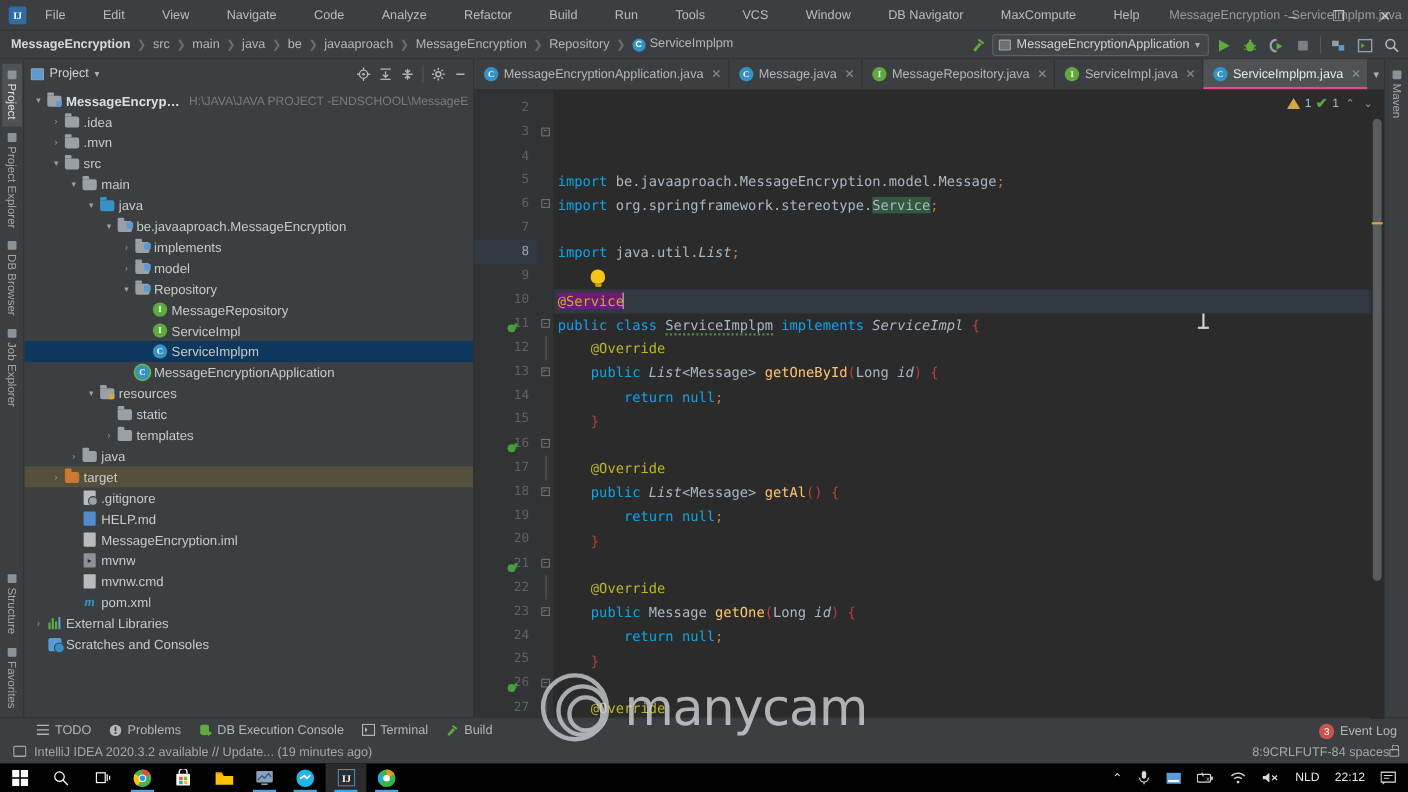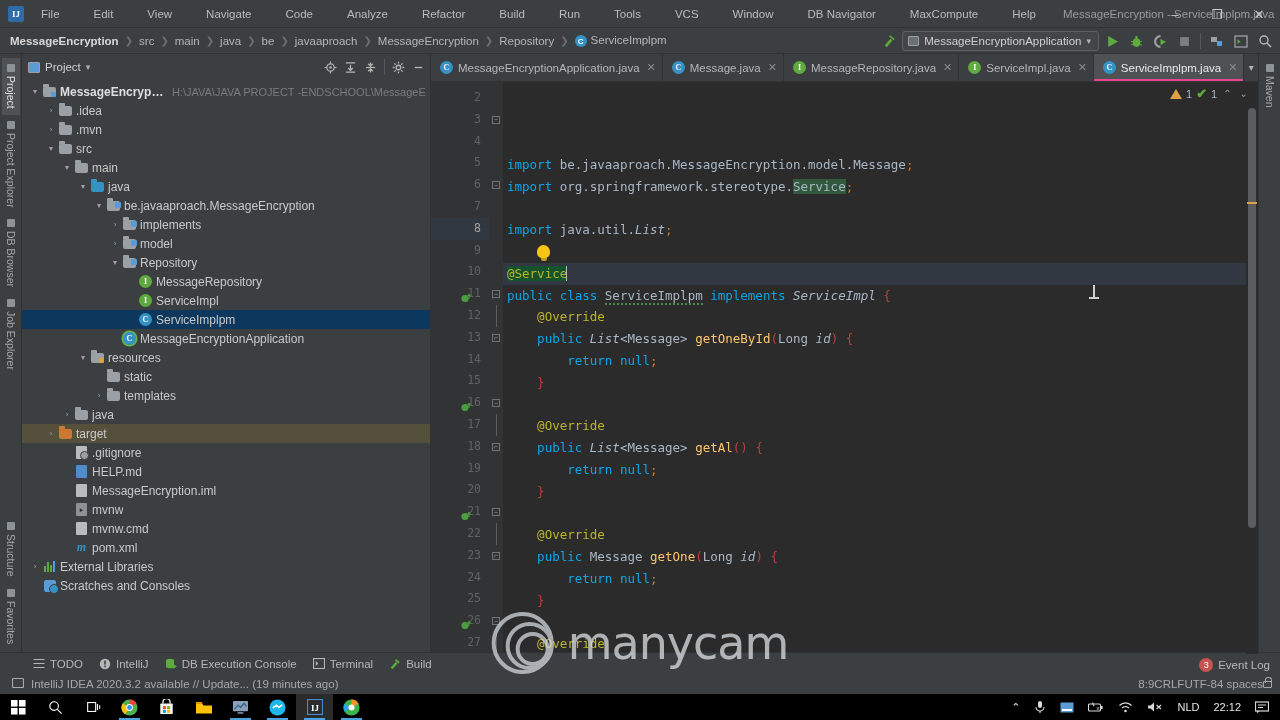--- a/index.html
+++ b/index.html
@@ -253,21 +253,21 @@
     font-family: "DejaVu Sans Mono", monospace; font-size: 12.5px;
     white-space: pre; color: #a9b7c6; overflow: hidden;
   }
   .cl { height: 21.8px; line-height: 21.8px; padding-left: 4px; position: relative; }
   .cl.cur { background: #323842; }
   .kw { color: #0ea5e9; }
   .ann { color: #bbb529; }
   .it  { font-style: italic; }
   .red { color: #cc7832; }
   .err { color: #bc3f3c; }
-  .hl-sel { background: #14532d; }
+  .hl-sel { background: #701a75; }
   .hl-occ { background: #32593d; }
   .caret {
     display: inline-block; width: 1px; height: 15px;
     background: #bbbbbb; vertical-align: -3px; margin-left: -1px;
   }
   .squig { border-bottom: 2px dotted #4a8a4a; }
   .bulb {
     width: 13px; height: 13px; border-radius: 50% 50% 40% 40%;
     background: #f5c518; display: inline-block; vertical-align: -2px;
     position: relative;
@@ -952,21 +952,21 @@
       <span>TODO</span>
     </div>
     <div class="twb">
       <span style="display: flex; align-items: center;">
         <svg width="12" height="12" viewBox="0 0 12 12">
           <circle cx="6" cy="6" r="5.2" fill="#b6b6b6"></circle>
           <rect x="5.2" y="2.6" width="1.6" height="4" fill="#3c3f41"></rect>
           <rect x="5.2" y="7.6" width="1.6" height="1.6" fill="#3c3f41"></rect>
         </svg>
       </span>
-      <span>IntelliJ</span>
+      <span>Problems</span>
     </div>
     <div class="twb">
       <span style="display: flex; align-items: center;">
         <svg width="12" height="12" viewBox="0 0 12 12">
           <ellipse cx="5" cy="2.5" rx="4" ry="1.8" fill="#5faa3e"></ellipse>
           <path d="M1 2.5v6c0 1 1.8 1.8 4 1.8s4-.8 4-1.8v-6" fill="#5faa3e"></path>
           <polygon points="8,6 12,8.5 8,11" fill="#5faa3e"></polygon>
         </svg>
       </span>
       <span>DB Execution Console</span>

